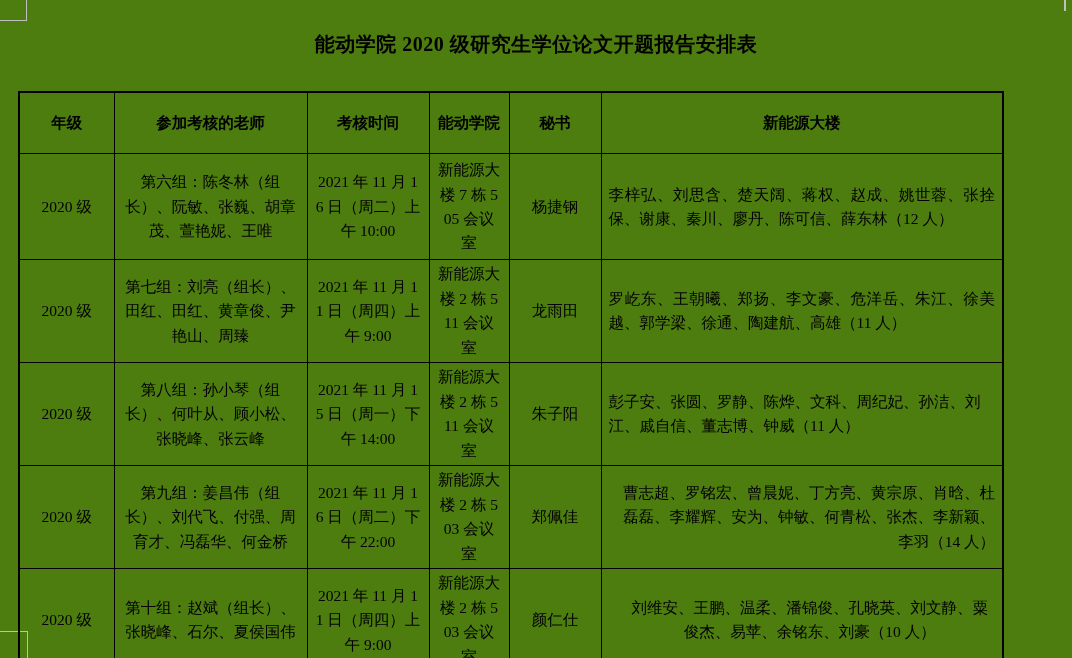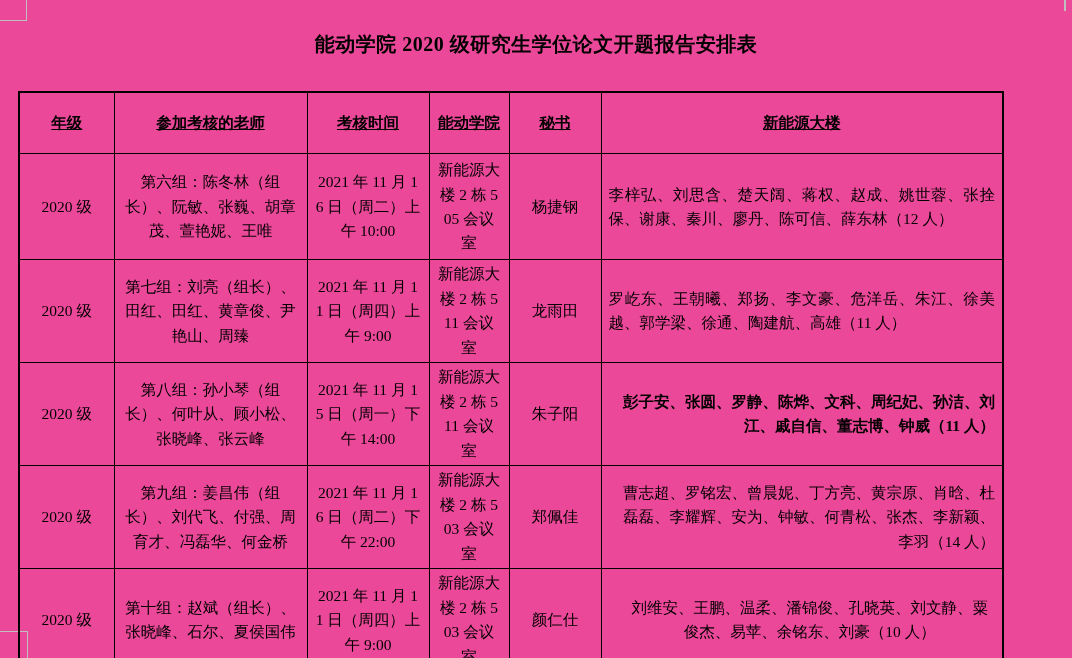--- a/index.html
+++ b/index.html
@@ -5,21 +5,21 @@
   html,body{margin:0;padding:0;}
   body{
     width:1072px;height:658px;
     background:#ffffff;
     font-family:"Liberation Serif","DejaVu Serif",serif;
     color:#000;
   }
   .page{
     position:relative;
     width:1072px;height:658px;
-    background:#ec4899;
+    background:#4d7c0f;
     overflow:hidden;
   }
   
   .mark-tl{
     position:absolute;left:0;top:0;width:26px;height:20px;
     border-right:1.5px solid #bfbfbf;border-bottom:1.5px solid #bfbfbf;
   }
   .mark-bl{
     position:absolute;left:0;top:631px;width:27px;height:27px;
     border-right:1.5px solid #bfbfbf;border-top:1.5px solid #bfbfbf;
@@ -47,21 +47,20 @@
     vertical-align:middle;
     text-align:center;
     padding:2px 7px;
     line-height:1.58;
     overflow:hidden;
     word-break:break-all;
   }
   table.schedule th{
     font-weight:bold;
     padding:18px 8px;
-    text-decoration:underline;
   }
   thead tr{height:47px;}
   tbody tr:nth-child(1){height:106px;}
   tbody tr:nth-child(2){height:98px;}
   tbody tr:nth-child(3){height:93px;}
   tbody tr:nth-child(4){height:96px;}
   tbody tr:nth-child(5){height:90px;}
   col.c1{width:95px;}
   col.c2{width:193px;}
   col.c3{width:122px;}
@@ -98,39 +97,39 @@
         <th>能动学院</th>
         <th>秘书</th>
         <th>新能源大楼</th>
       </tr>
     </thead>
     <tbody id="schedule-body">
         <tr>
       <td class="c-grade">2020 级</td>
       <td class="c-teachers">第六组：陈冬林（组长）、阮敏、张巍、胡章茂、萱艳妮、王唯</td>
       <td class="c-time">2021 年 11 月 16 日（周二）上午 10:00</td>
-      <td class="c-location">新能源大楼 2 栋 505 会议室</td>
+      <td class="c-location">新能源大楼 7 栋 505 会议室</td>
       <td class="c-secretary">杨捷钢</td>
       <td class="c-students" style="text-align: justify;">李梓弘、刘思含、楚天阔、蒋权、赵成、姚世蓉、张拴保、谢康、秦川、廖丹、陈可信、薛东林（12 人）</td>
     </tr>
         <tr>
       <td class="c-grade">2020 级</td>
       <td class="c-teachers">第七组：刘亮（组长）、田红、田红、黄章俊、尹艳山、周臻</td>
       <td class="c-time">2021 年 11 月 11 日（周四）上午 9:00</td>
       <td class="c-location">新能源大楼 2 栋 511 会议室</td>
       <td class="c-secretary">龙雨田</td>
       <td class="c-students" style="text-align: justify;">罗屹东、王朝曦、郑扬、李文豪、危洋岳、朱江、徐美越、郭学梁、徐通、陶建航、高雄（11 人）</td>
     </tr>
         <tr>
       <td class="c-grade">2020 级</td>
       <td class="c-teachers">第八组：孙小琴（组长）、何叶从、顾小松、张晓峰、张云峰</td>
       <td class="c-time">2021 年 11 月 15 日（周一）下午 14:00</td>
       <td class="c-location">新能源大楼 2 栋 511 会议室</td>
       <td class="c-secretary">朱子阳</td>
-      <td class="c-students" style="text-align: right; font-weight: bold;">彭子安、张圆、罗静、陈烨、文科、周纪妃、孙洁、刘江、戚自信、董志博、钟威（11 人）</td>
+      <td class="c-students" style="text-align: left;">彭子安、张圆、罗静、陈烨、文科、周纪妃、孙洁、刘江、戚自信、董志博、钟威（11 人）</td>
     </tr>
         <tr>
       <td class="c-grade">2020 级</td>
       <td class="c-teachers">第九组：姜昌伟（组长）、刘代飞、付强、周育才、冯磊华、何金桥</td>
       <td class="c-time">2021 年 11 月 16 日（周二）下午 22:00</td>
       <td class="c-location">新能源大楼 2 栋 503 会议室</td>
       <td class="c-secretary">郑佩佳</td>
       <td class="c-students" style="text-align: right;">曹志超、罗铭宏、曾晨妮、丁方亮、黄宗原、肖晗、杜磊磊、李耀辉、安为、钟敏、何青松、张杰、李新颖、李羽（14 人）</td>
     </tr>
         <tr>

